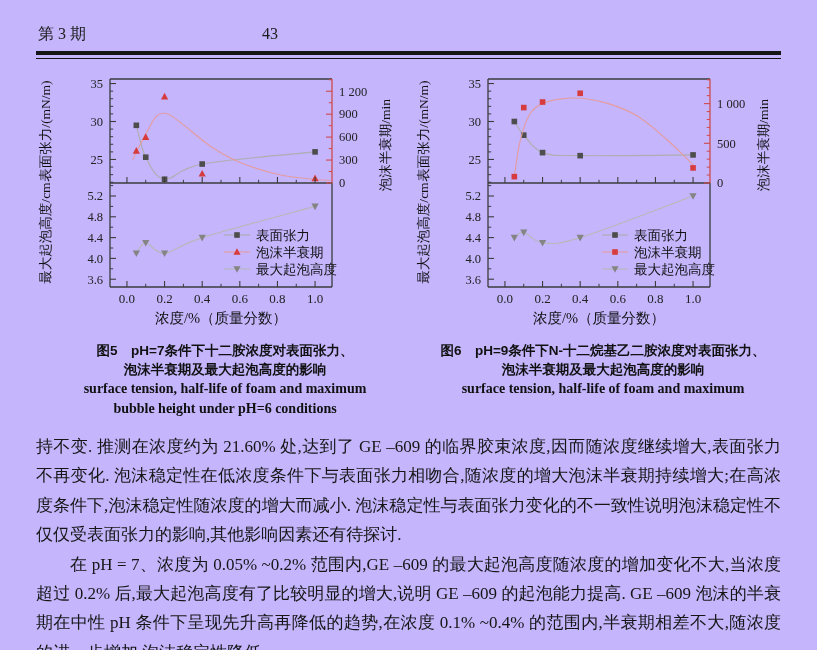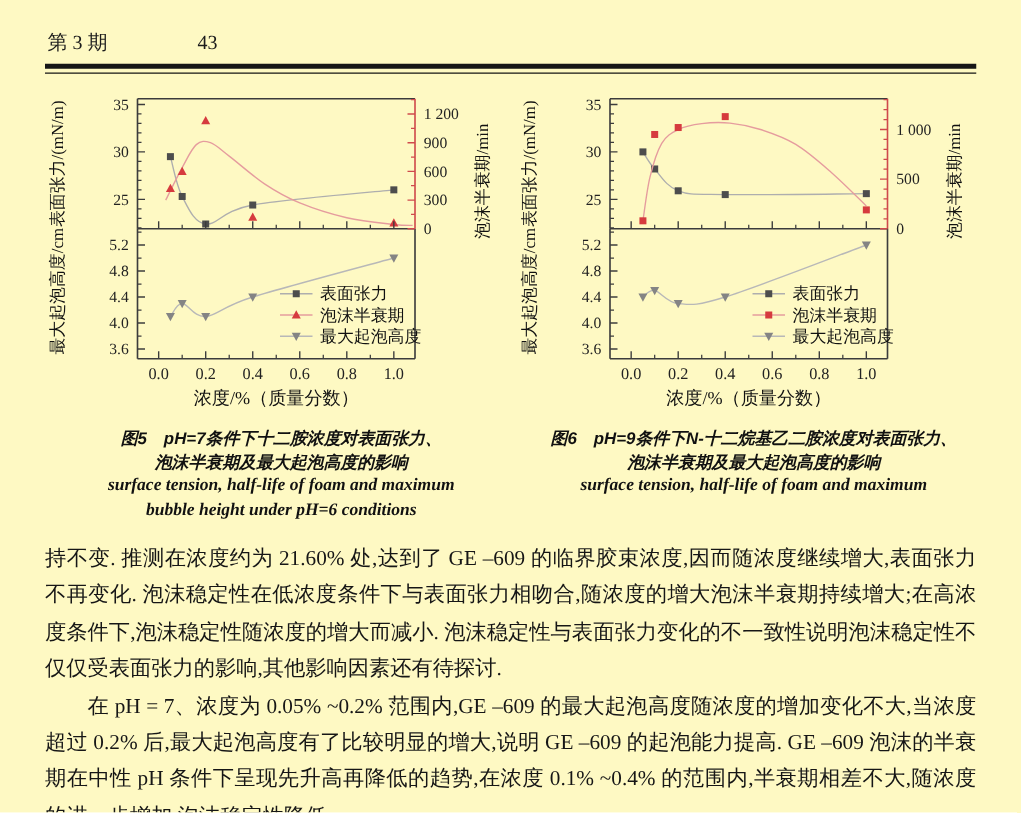--- a/index.html
+++ b/index.html
@@ -1,28 +1,28 @@
 <!DOCTYPE html>
 <html><head>
 <meta charset="utf-8">
 <style>
   html,body{margin:0;padding:0;background:#ffffff;}
-  .page{width:817px;height:650px;background:#fef9c3;box-sizing:border-box;
+  .page{width:817px;height:650px;background:#c4b5fd;box-sizing:border-box;
         padding:24px 36px 0 36px;font-family:"Liberation Serif",serif;color:#1c1c1c;overflow:hidden;}
   .header{display:flex;align-items:baseline;font-size:16px;padding:0 2px 6px 2px;}
   .header .issue{width:120px;}
   .header .rtitle{flex:1;text-align:center;letter-spacing:0.5px;}
-  .header .pageno{width:120px;text-align:left;}
+  .header .pageno{width:120px;text-align:right;}
   .rule{border-top:4px solid #161616;border-bottom:1.4px solid #161616;height:3px;margin-bottom:8px;}
   .figures{display:flex;margin-top:10px;}
   .figcol{flex:1;display:flex;flex-direction:column;align-items:center;}
   .figcol svg{display:block;}
   figure{margin:0;}
   figcaption{margin-top:8px;text-align:center;font-weight:bold;font-size:14px;line-height:1.38;
-             font-family:"Liberation Serif",serif;color:#111;font-style:italic;}
+             font-family:"Liberation Serif",serif;color:#111;}
   figcaption .cn{font-family:"Liberation Sans","Liberation Serif",sans-serif;font-size:13.5px;}
   .bodytext{margin-top:14px;font-size:17px;line-height:1.73;text-align:justify;color:#161616;}
   .bodytext p{margin:0;}
   .bodytext p.indent{text-indent:2em;}
 </style>
 </head>
 <body>
 
 <div class="page">
 

